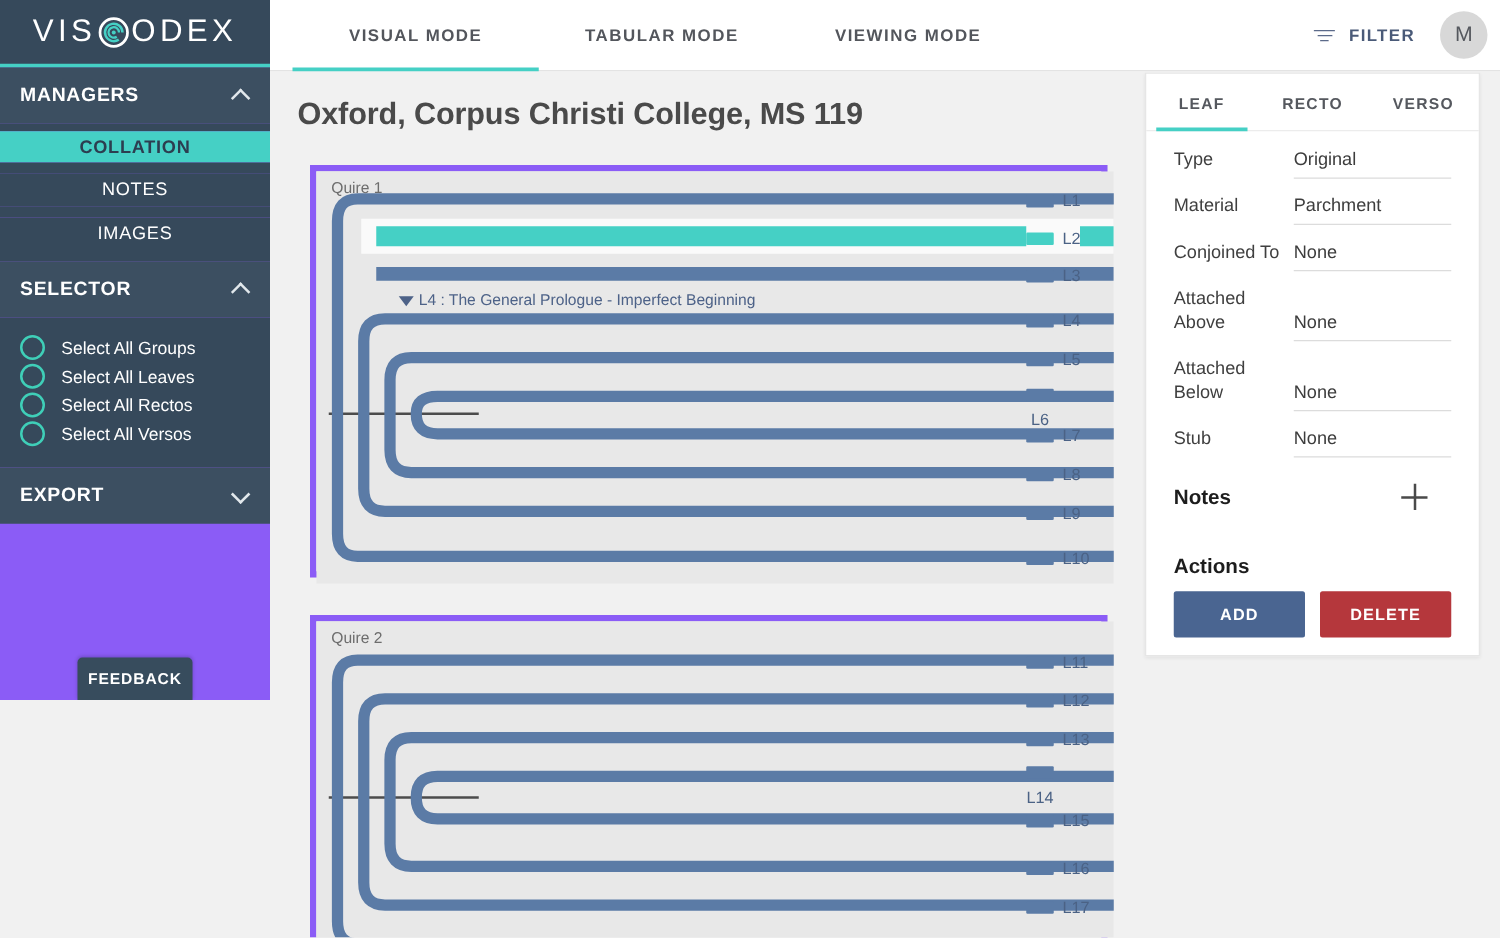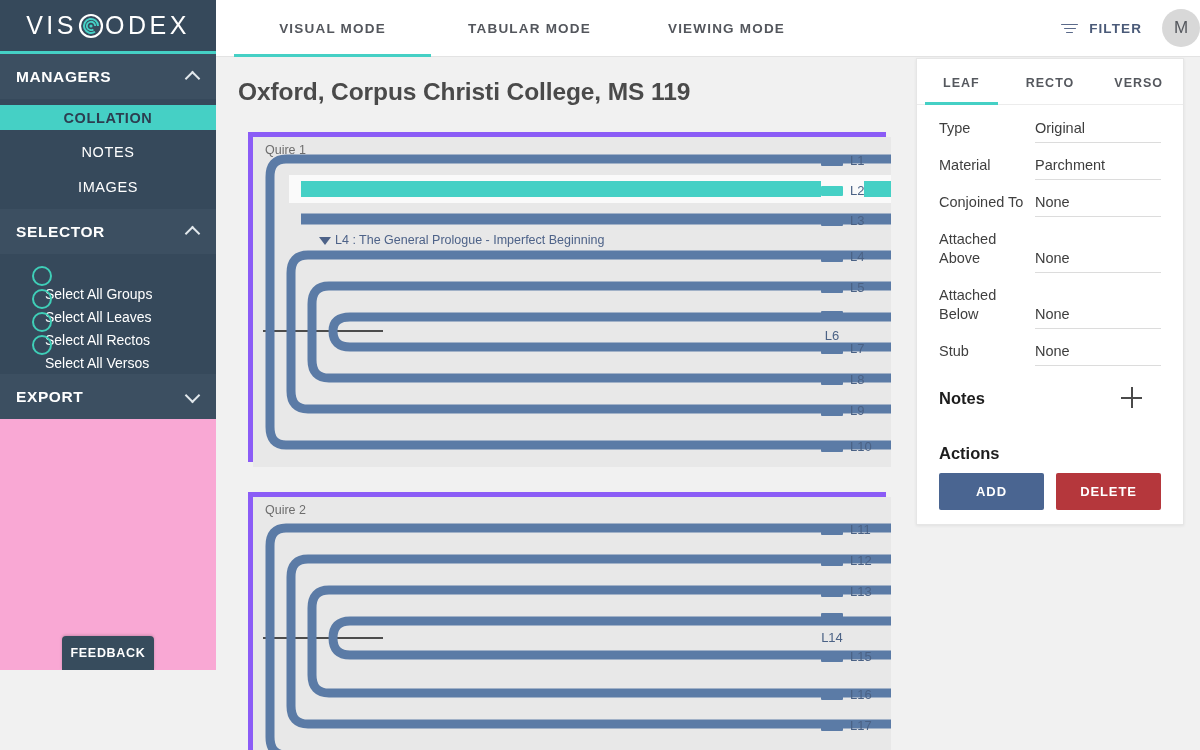--- a/index.html
+++ b/index.html
@@ -7,22 +7,22 @@
   html, body {
     width: 1200px; height: 750px;
     overflow: hidden;
     font-family: "Liberation Sans", sans-serif;
     background: #f1f1f1;
   }
   #app { position: relative; width: 1200px; height: 750px; display: flex; }
 
   
   .sidebar {
-    width: 216px; height: 670px;
-    background: #f9a8d4;
+    width: 216px; height: 560px;
+    background: #8b5cf6;
     position: relative;
     flex: 0 0 216px;
     color: #fff;
     overflow: hidden;
   }
   .logo-bar {
     height: 54px;
     background: #36495b;
     display: flex; align-items: center; justify-content: center;
     border-bottom: 3px solid #45d0c5;
@@ -65,21 +65,21 @@
   .menu-item.active {
     background: #45d0c5;
     color: #2c3e50;
     font-weight: bold;
     height: 25px;
   }
   .menu-pad { height: 9px; background: #36495b; }
   .menu-pad-sm { height: 6px; background: #36495b; }
 
   .selector-body { background: #36495b; padding: 12px 0 16px 0; }
-  .sel-row { display: flex; align-items: flex-start; height: 23px; padding-left: 32px; flex-direction: column; }
+  .sel-row { display: flex; align-items: center; height: 23px; padding-left: 16px; }
   .sel-ring {
     width: 20px; height: 20px; border-radius: 50%;
     border: 2px solid #3fcfb8;
     flex: 0 0 20px;
   }
   .sel-label { font-size: 14px; margin-left: 13px; color: #fff; }
 
   .feedback-btn {
     position: absolute; left: 62px; bottom: 0;
     width: 92px; height: 34px;
@@ -109,21 +109,21 @@
   }
   .tab#tab0 { width: 197px; margin-left: 18px; }
   .tab#tab1 { width: 197px; }
   .tab#tab2 { width: 197px; }
   .tab.active::after {
     content: ""; position: absolute; left: 0; right: 0; bottom: 0;
     height: 3px; background: #45d0c5;
   }
   .topbar-right {
     margin-left: auto; display: flex; align-items: center; gap: 0;
-    padding-right: 0;
+    padding-right: 10px;
   }
   .filter-btn { display: flex; align-items: center; gap: 11px; margin-right: 20px; }
   .filter-icon { width: 17px; height: 13px; position: relative; }
   .filter-icon i {
     display: block; position: absolute; left: 0;
     height: 1.6px; background: #5b6a8a; border-radius: 1px;
   }
   .filter-icon i:nth-child(1) { top: 2px;  width: 17px; }
   .filter-icon i:nth-child(2) { top: 6px;  width: 12px; left: 2.5px; }
   .filter-icon i:nth-child(3) { top: 10px; width: 7px;  left: 5px; }

